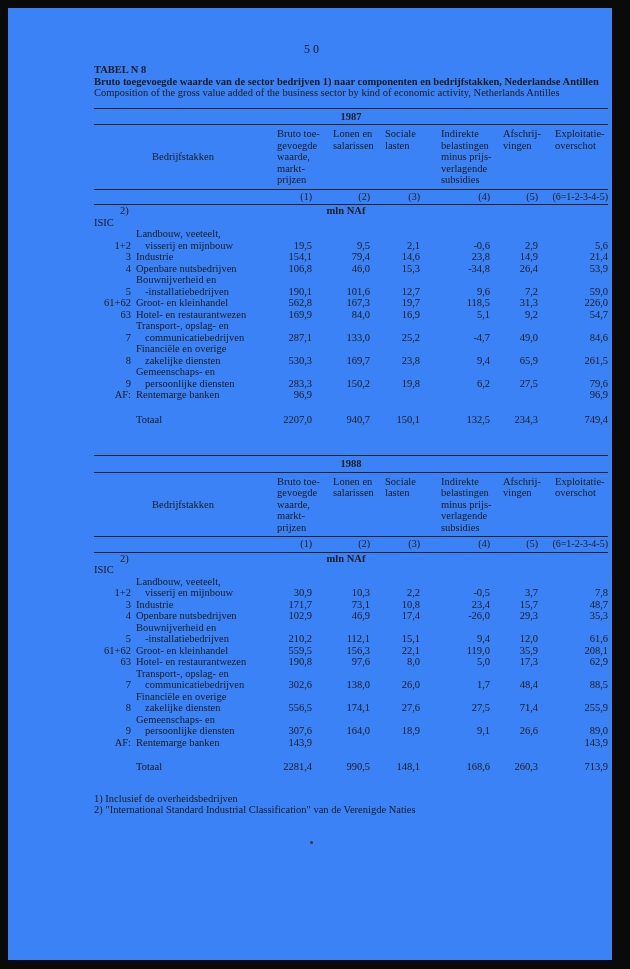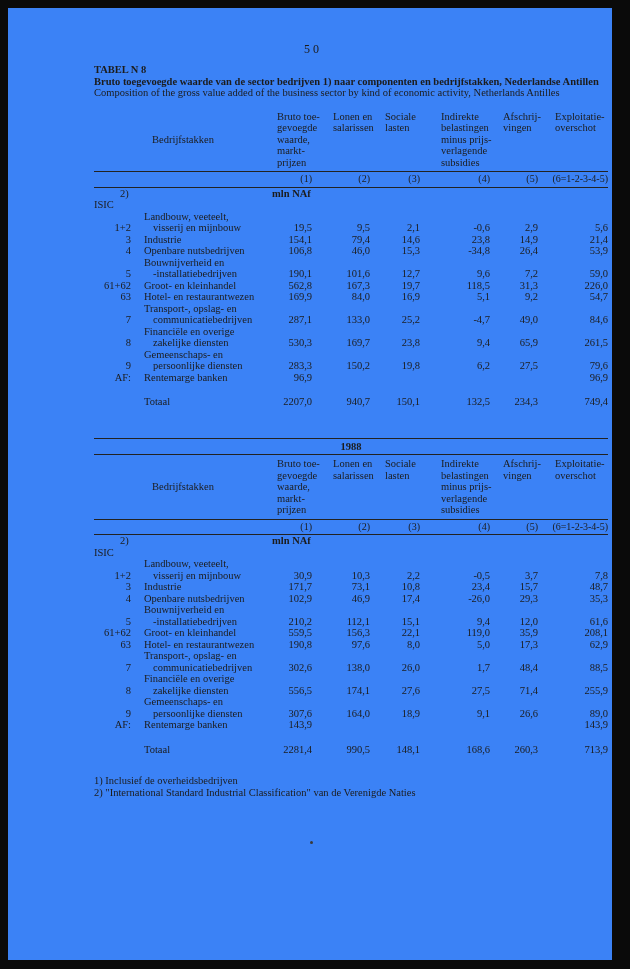--- a/index.html
+++ b/index.html
@@ -42,46 +42,47 @@
     border-top:1px solid #222; border-bottom:1px solid #222;
     padding-top:1px; padding-bottom:2px; font-size:10px;
   }
   .grid td:nth-child(2) { padding-right:16px; }
   .grid td:nth-child(3) { padding-right:10px; }
   .grid td:nth-child(4) { padding-right:16px; }
   .grid td:nth-child(5) { padding-right:8px; }
   .grid td:nth-child(6) { padding-right:12px; }
   .grid td:nth-child(7) { padding-right:0;margin-top:20px; }
   tr.sub td.fn2 { text-align:left; padding-left:26px; }
-  tr.sub td.mln { text-align:left; font-weight:bold; }
+  tr.sub td.mln { text-align:center; font-weight:bold; }
   tr.isic td { text-align:left; }
   td.lbl { text-align:left; vertical-align:bottom; }
   .lrow { display:flex; align-items:flex-end; }
   .code { width:37px; text-align:right; flex:none; }
-  .ltext { padding-left:5px;margin-left:8px; }
+  .ltext { padding-left:5px; }
   .ltext div.cont { padding-left:9px; }
   tr.totalrow td { padding-top:13px; }
   .footnotes { margin-top:20px; }
   .speck {
     position:absolute; left:302px; top:833px; width:3px; height:3px;
     border-radius:50%; background:#3a3a3a;
   }
 </style>
 </head>
 <body>
 
 <div class="page">
   <div class="pageno">50</div>
 
   <div class="content">
     <div class="h-label">TABEL N 8</div>
     <div class="h-nl">Bruto toegevoegde waarde van de sector bedrijven 1) naar componenten en bedrijfstakken, Nederlandse Antillen</div>
     <div class="h-en">Composition of the gross value added of the business sector by kind of economic activity, Netherlands Antilles</div>
 
     <div class="ttable">
+      <div class="yearbar">1987</div>
       <table class="grid">
         <colgroup>
           <col style="width:178px">
             <col style="width:56px">
             <col style="width:52px">
           <col style="width:56px">
             <col style="width:62px">
             <col style="width:52px">
             <col style="width:58px">
         </colgroup>

